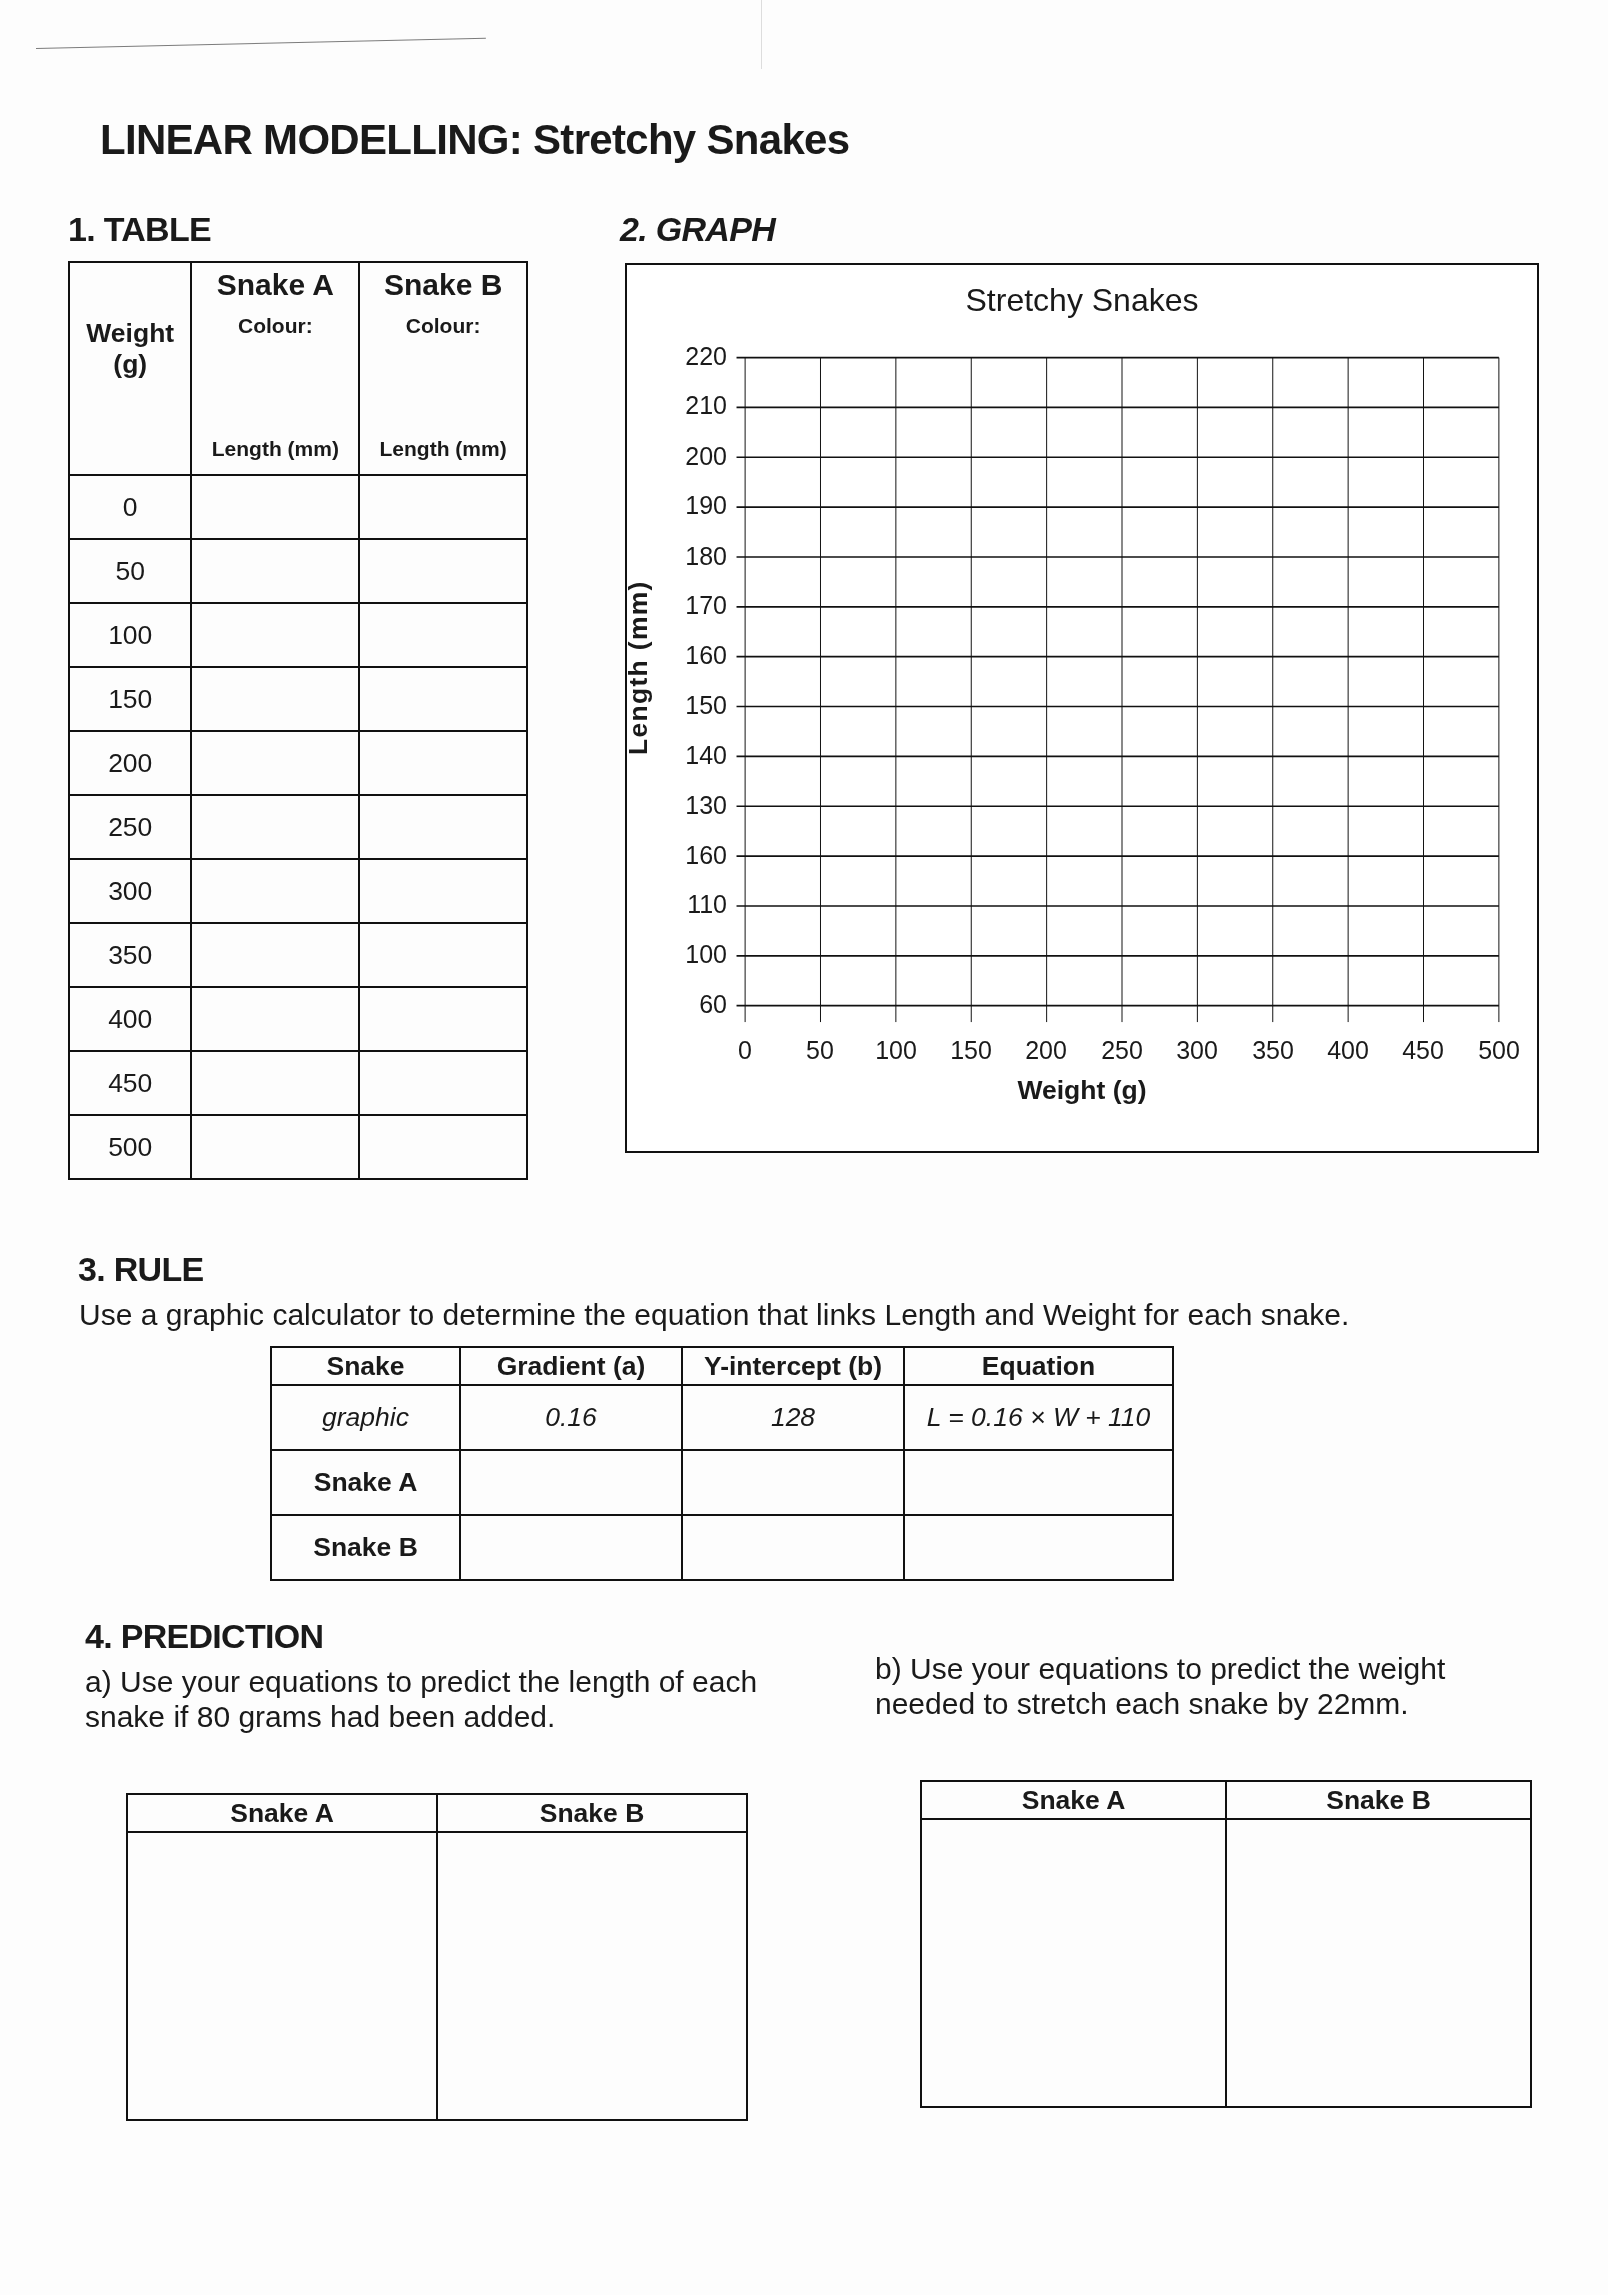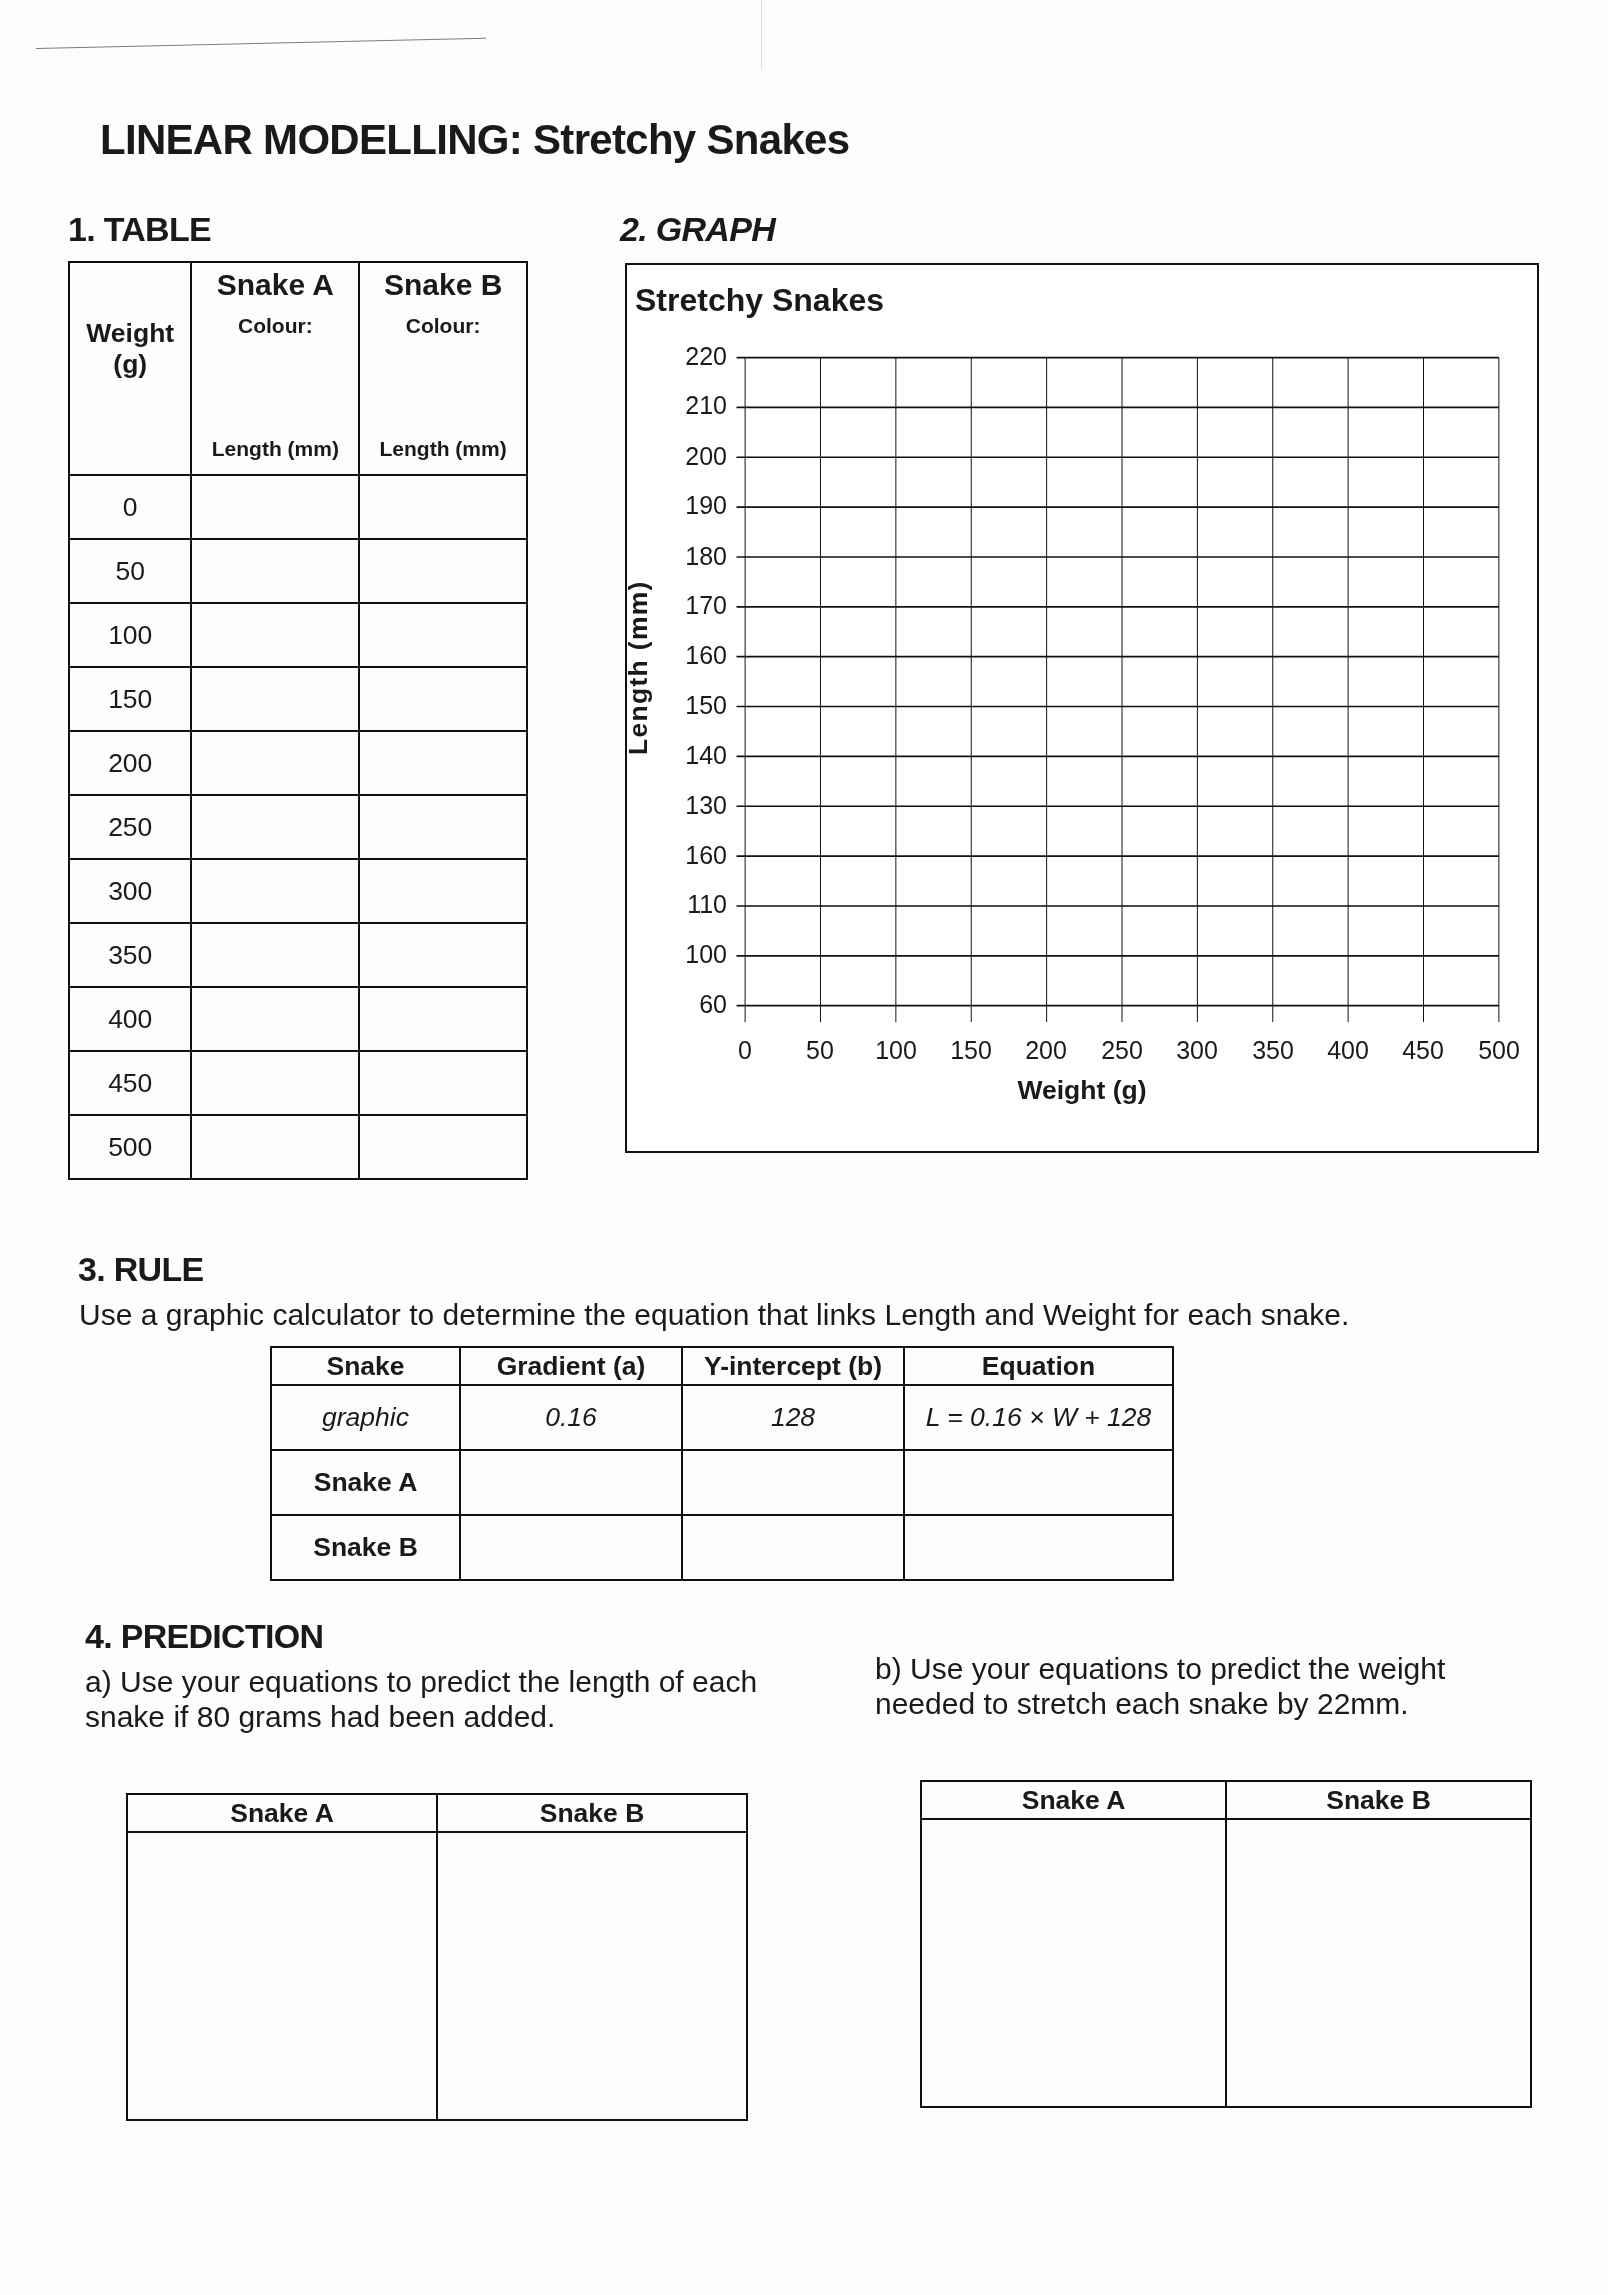--- a/index.html
+++ b/index.html
@@ -15,21 +15,21 @@
   .t1 td, .t1 th { border:2px solid #111; text-align:center; }
   .t1 th { vertical-align:top; font-weight:bold; }
   .t1 .wcol { width:119px; }
   .t1 .snk { width:165px; }
   .t1 .snk-name { font-size:30px; display:block; margin-top:4px; }
   .t1 .colour { font-size:21px; display:block; margin-top:12px; }
   .t1 .len { font-size:21px; display:block; margin-top:99px; margin-bottom:12px; }
   .t1 .weight { font-size:26.5px; display:block; margin-top:-73px; }
   .t1 tbody td { height:60px; font-size:26.5px; }
   .graph-box { left:625px; top:263px; width:910px; height:886px; border:2.6px solid #111; background:#fff; }
-  .chart-title { position:absolute; left:8px; right:0; top:17px; text-align:left; font-size:32px; font-weight:bold; }
+  .chart-title { position:absolute; left:0; right:0; top:17px; text-align:center; font-size:32px; font-weight:normal; }
   .ylabel { position:absolute; left:-4px; top:490px; transform:rotate(-90deg); transform-origin:left top; font-size:26.5px; font-weight:bold; letter-spacing:1.3px; white-space:nowrap; }
   .ytick { position:absolute; font-size:25px; width:60px; text-align:right; }
   .xtick { position:absolute; font-size:25px; width:66px; text-align:center; }
   .xlabel { position:absolute; left:0; right:0; top:810px; text-align:center; font-size:26.5px; font-weight:bold; }
   .rule-desc { left:79px; top:1298px; font-size:30px; }
   .t3 { left:270px; top:1346px; width:904px; }
   .t3 td, .t3 th { border:2px solid #111; text-align:center; font-size:26.5px; }
   .t3 th { height:34px; font-weight:bold; }
   .t3 td { height:61px; }
   .t3 .rowhead { font-weight:bold; }
@@ -204,21 +204,21 @@
       <th style="width:218px;">Gradient (a)</th>
       <th style="width:218px;">Y-intercept (b)</th>
       <th>Equation</th>
     </tr>
   </thead>
   <tbody>
     <tr>
       <td class="ex">graphic</td>
       <td class="ex">0.16</td>
       <td class="ex">128</td>
-      <td class="ex">L = 0.16 × W + 128</td>
+      <td class="ex">L = 0.16 × W + 110</td>
     </tr>
     <tr>
       <td class="rowhead">Snake A</td>
       <td></td>
       <td></td>
       <td></td>
     </tr>
     <tr>
       <td class="rowhead">Snake B</td>
       <td></td>

